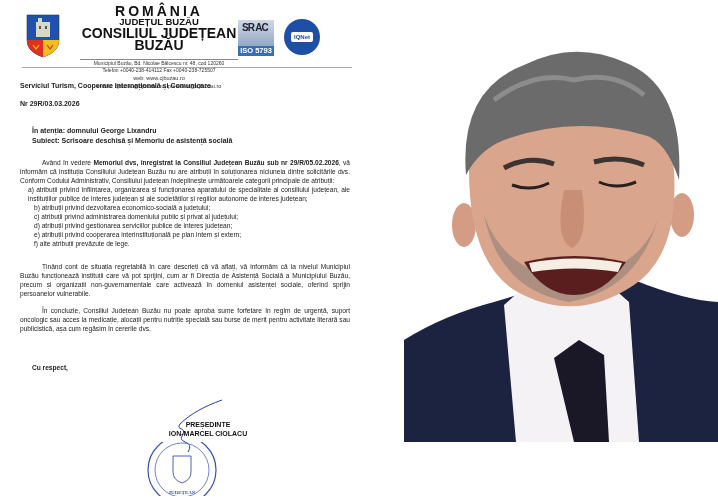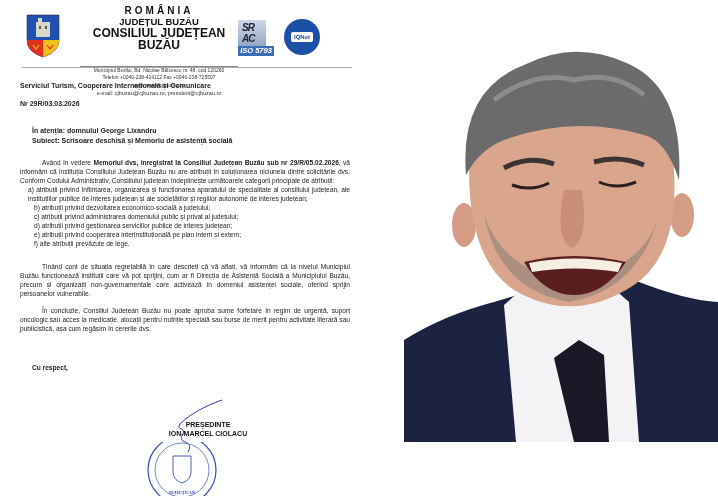--- a/index.html
+++ b/index.html
@@ -2,26 +2,26 @@
 <html><head>
 <meta charset="utf-8">
 <style>
   html, body { margin:0; padding:0; }
   body { width:718px; height:500px; background:#ffffff; position:relative; overflow:hidden;
          font-family:"Liberation Sans", sans-serif; color:#1a1a1a; }
   .doc { position:absolute; left:0; top:0; width:374px; height:500px; background:#ffffff; }
   .letterhead { position:absolute; left:0; top:0; width:374px; height:68px; }
   .coat { position:absolute; left:26px; top:14px; width:34px; height:44px; }
   .lh-center { position:absolute; left:80px; top:6px; width:158px; text-align:center; }
-  .lh-country { font-size:10px; font-weight:bold; letter-spacing:3px; color:#111; line-height:10px; }
+  .lh-country { font-size:14px; font-weight:bold; letter-spacing:3px; color:#111; line-height:10px; }
   .lh-county { font-size:9.5px; font-weight:bold; color:#111; line-height:11px; }
-  .lh-council { font-size:12px; font-weight:bold; color:#111; line-height:12px; border-bottom:1px solid #888; padding-bottom:15px; }
+  .lh-council { font-size:14px; font-weight:bold; color:#111; line-height:12px; border-bottom:1px solid #888; padding-bottom:8px; }
   .lh-small { font-size:5px; color:#333; line-height:7px; }
   .lh-web { font-size:5.5px; color:#333; line-height:8px; }
-  .iso { position:absolute; left:238px; top:20px; width:28px; height:36px; background:linear-gradient(#cfd9e6,#7c95b8);font-style:italic; }
+  .iso { position:absolute; left:238px; top:20px; width:36px; height:36px; background:linear-gradient(#cfd9e6,#7c95b8); }
   .iso .sr { position:absolute; left:4px; top:2px; font-size:10px; color:#223; font-weight:bold; letter-spacing:-1px;}
   .iso .band { position:absolute; left:0; bottom:0; width:36px; height:10px; background:#3a6db5; color:#fff; font-size:7.5px; font-weight:bold; text-align:center; line-height:10px; }
   .iqnet { position:absolute; left:284px; top:19px; width:36px; height:36px; border-radius:50%; background:#1e4fa6; }
   .iqnet .inner { position:absolute; left:7px; top:13px; width:22px; height:10px; background:#fff; border-radius:2px; font-size:6px; font-weight:bold; color:#1e4fa6; text-align:center; line-height:10px; }
   .rule { position:absolute; left:22px; top:67px; width:330px; height:1px; background:#aaa; }
 
   .body-text { position:absolute; left:20px; top:81px; width:330px; font-size:6.6px; line-height:9px; color:#222; }
   .service { font-weight:bold; font-size:7px; }
   .nr { font-weight:bold; font-size:7px; margin-top:9px; }
   .attn { margin-top:18px; padding-left:12px; font-weight:bold; font-size:7px; line-height:10px; }

